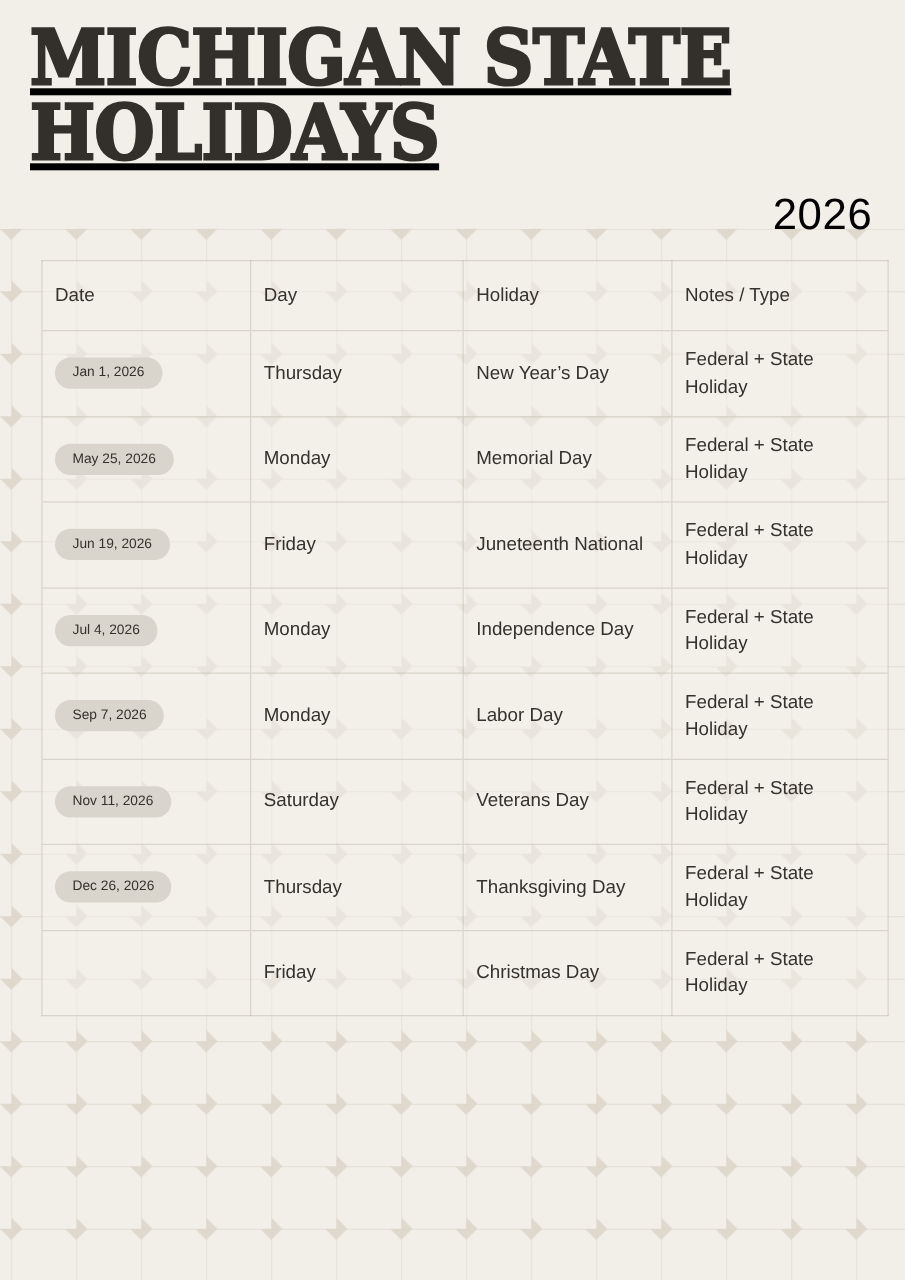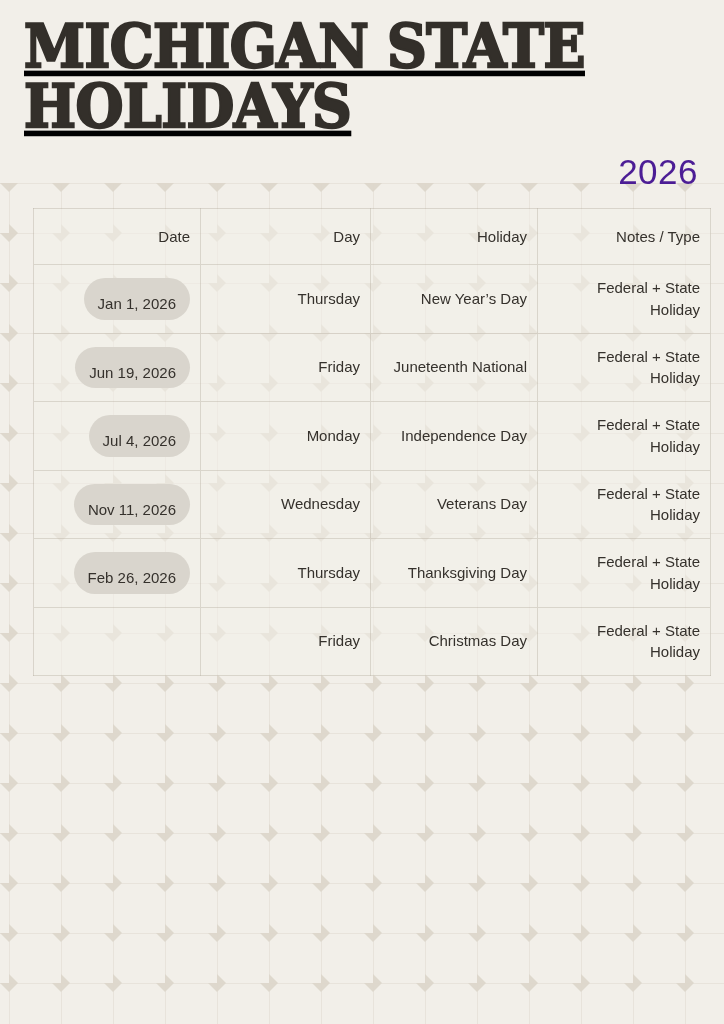--- a/index.html
+++ b/index.html
@@ -47,21 +47,21 @@
     transform-origin: left top;
     white-space: nowrap;
   }
   .title-line.l2 { margin-top: 8px; }
 
   #year-label {
     position: absolute;
     right: 26px;
     top: 152px;
     font-size: 35px;
-    color: #4c1d95;
+    color: #000000;
     letter-spacing: 0.5px;
     z-index: 3;
     font-family: "Liberation Sans", sans-serif;
   }
 
   
   #holiday-table {
     position: absolute;
     left: 33px;
     top: 208px;
@@ -72,21 +72,21 @@
   }
 
   #holiday-table col.c-date  { width: 167px; }
   #holiday-table col.c-day   { width: 170px; }
   #holiday-table col.c-hol   { width: 167px; }
   #holiday-table col.c-note  { width: 173px; }
 
   #holiday-table th,
   #holiday-table td {
     vertical-align: middle;
-    text-align: right;
+    text-align: left;
     color: #35312c;
     font-size: 15px;
     line-height: 1.45;
     padding: 12px 10px 12px 10px;
     border-top: 1px solid rgba(180,172,158,0.40);
     border-right: 1px solid rgba(180,172,158,0.40);
     background: rgba(243,240,234,0.55);
   }
   #holiday-table th:first-child,
   #holiday-table td:first-child {
@@ -106,22 +106,22 @@
 
   #holiday-table td { height: 61px; }
 
   
   td.date-cell { padding-left: 10px; }
 
   .date-pill {
     display: inline-block;
     background: #d9d5cd;
     border-radius: 999px;
-    padding: 18px 14px 7px 14px;
-    font-size: 15px;
+    padding: 6px 14px 7px 14px;
+    font-size: 11px;
     color: #35312c;
     line-height: 1.1;
     white-space: nowrap;
   }
 </style>
 </head>
 <body>
 
 <svg id="pattern-layer" width="724" height="1024" viewBox="0 0 724 1024" xmlns="http://www.w3.org/2000/svg">
   <defs>
@@ -160,39 +160,51 @@
     </tr>
   </thead>
   <tbody id="table-body">
       <tr>
         <td class="date-cell"><span class="date-pill">Jan 1, 2026</span></td>
         <td>Thursday</td>
         <td>New Year’s Day</td>
         <td>Federal + State Holiday</td>
       </tr>
       <tr>
+        <td class="date-cell"><span class="date-pill">May 25, 2026</span></td>
+        <td>Monday</td>
+        <td>Memorial Day</td>
+        <td>Federal + State Holiday</td>
+      </tr>
+      <tr>
         <td class="date-cell"><span class="date-pill">Jun 19, 2026</span></td>
         <td>Friday</td>
         <td>Juneteenth National</td>
         <td>Federal + State Holiday</td>
       </tr>
       <tr>
         <td class="date-cell"><span class="date-pill">Jul 4, 2026</span></td>
         <td>Monday</td>
         <td>Independence Day</td>
         <td>Federal + State Holiday</td>
       </tr>
       <tr>
+        <td class="date-cell"><span class="date-pill">Sep 7, 2026</span></td>
+        <td>Monday</td>
+        <td>Labor Day</td>
+        <td>Federal + State Holiday</td>
+      </tr>
+      <tr>
         <td class="date-cell"><span class="date-pill">Nov 11, 2026</span></td>
-        <td>Wednesday</td>
+        <td>Saturday</td>
         <td>Veterans Day</td>
         <td>Federal + State Holiday</td>
       </tr>
       <tr>
-        <td class="date-cell"><span class="date-pill">Feb 26, 2026</span></td>
+        <td class="date-cell"><span class="date-pill">Dec 26, 2026</span></td>
         <td>Thursday</td>
         <td>Thanksgiving Day</td>
         <td>Federal + State Holiday</td>
       </tr>
       <tr>
         <td class="date-cell"></td>
         <td>Friday</td>
         <td>Christmas Day</td>
         <td>Federal + State Holiday</td>
       </tr>

